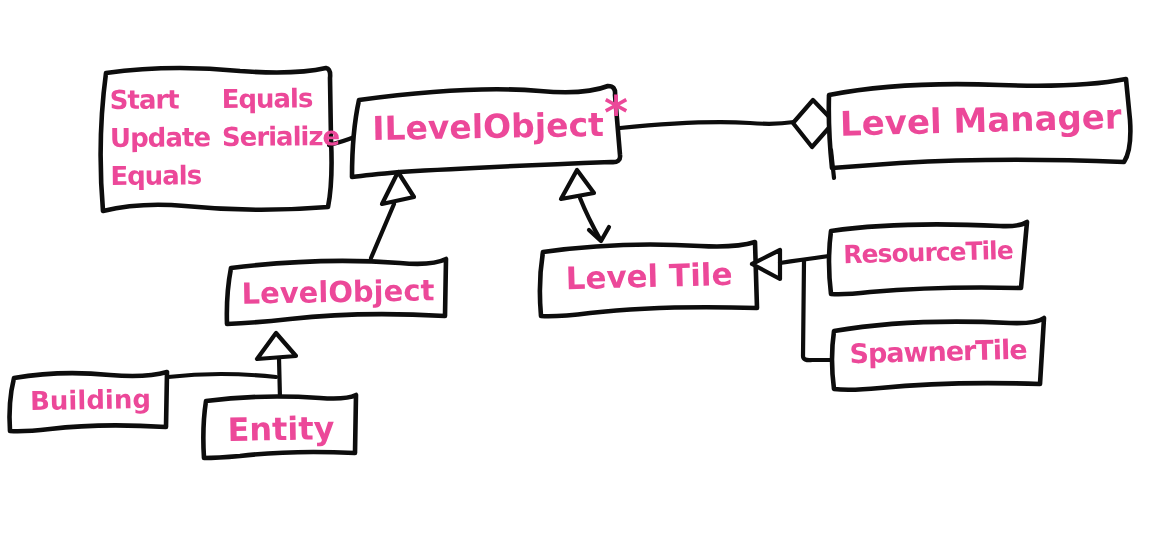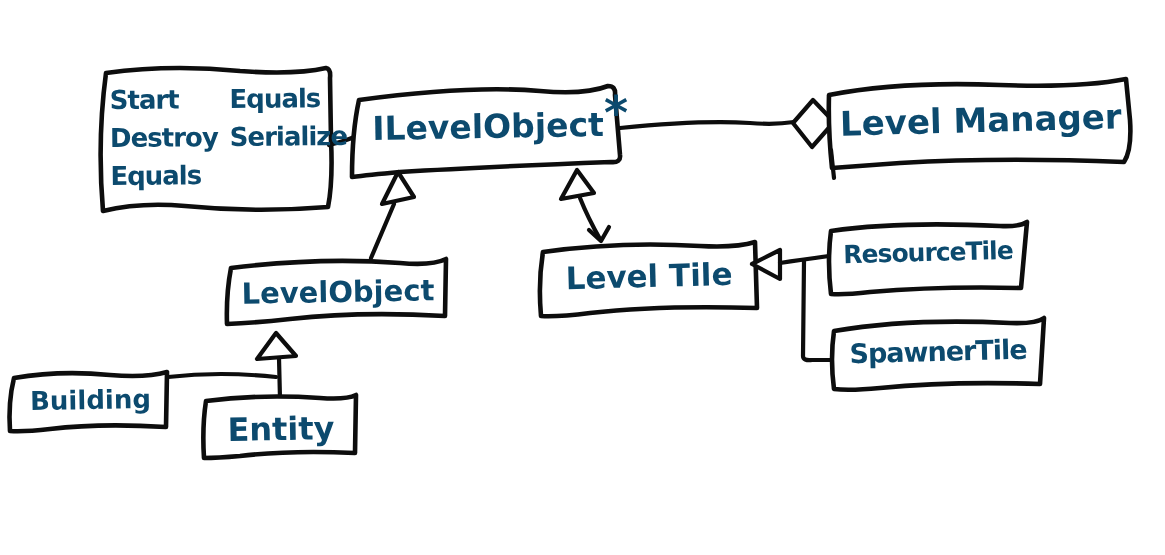--- a/index.html
+++ b/index.html
@@ -2,21 +2,21 @@
 <html><head>
 <meta charset="utf-8">
 <style>
   html,body{margin:0;padding:0;background:#ffffff;}
   .canvas{
     position:relative;
     width:1165px;height:555px;
     background:#ffffff;
     overflow:hidden;
     font-family:"DejaVu Sans", sans-serif;
-    color:#0c4a6e;
+    color:#ec4899;
   }
   .strokes{position:absolute;left:0;top:0;}
   .strokes path{stroke:#0d0d0d;fill:none;stroke-linecap:round;stroke-linejoin:round;}
   .strokes .box{stroke-width:4.6;fill:#ffffff;}
   .strokes .wire{stroke-width:4.2;}
   .strokes .head{stroke-width:4.2;fill:#ffffff;}
   .lbl{
     position:absolute;
     font-weight:bold;
     text-align:center;
@@ -81,21 +81,21 @@
     <path class="wire" d="M168,377 Q220,371 276,377"></path>
 
     <path class="box" d="M14,378 Q60,370 110,375 Q146,378 167,372 L166,427 Q100,423 50,429 Q24,432 10,431 Q8,402 14,378 Z"></path>
 
     <path class="box" d="M206,401 Q260,394 320,398 Q346,400 356,395 L355,453 Q290,450 240,456 Q217,458 204,458 Q202,427 206,401 Z"></path>
   </svg>
 
   <div class="note">
     <div class="col">
       <div>Start</div>
-      <div>Destroy</div>
+      <div>Update</div>
       <div>Equals</div>
     </div>
     <div class="col">
       <div>Equals</div>
       <div>Serialize</div>
     </div>
   </div>
 
   <div class="lbl" style="left:368px;top:107px;width:240px;font-size:33px;transform:rotate(-1deg);">ILevelObject</div>
 

